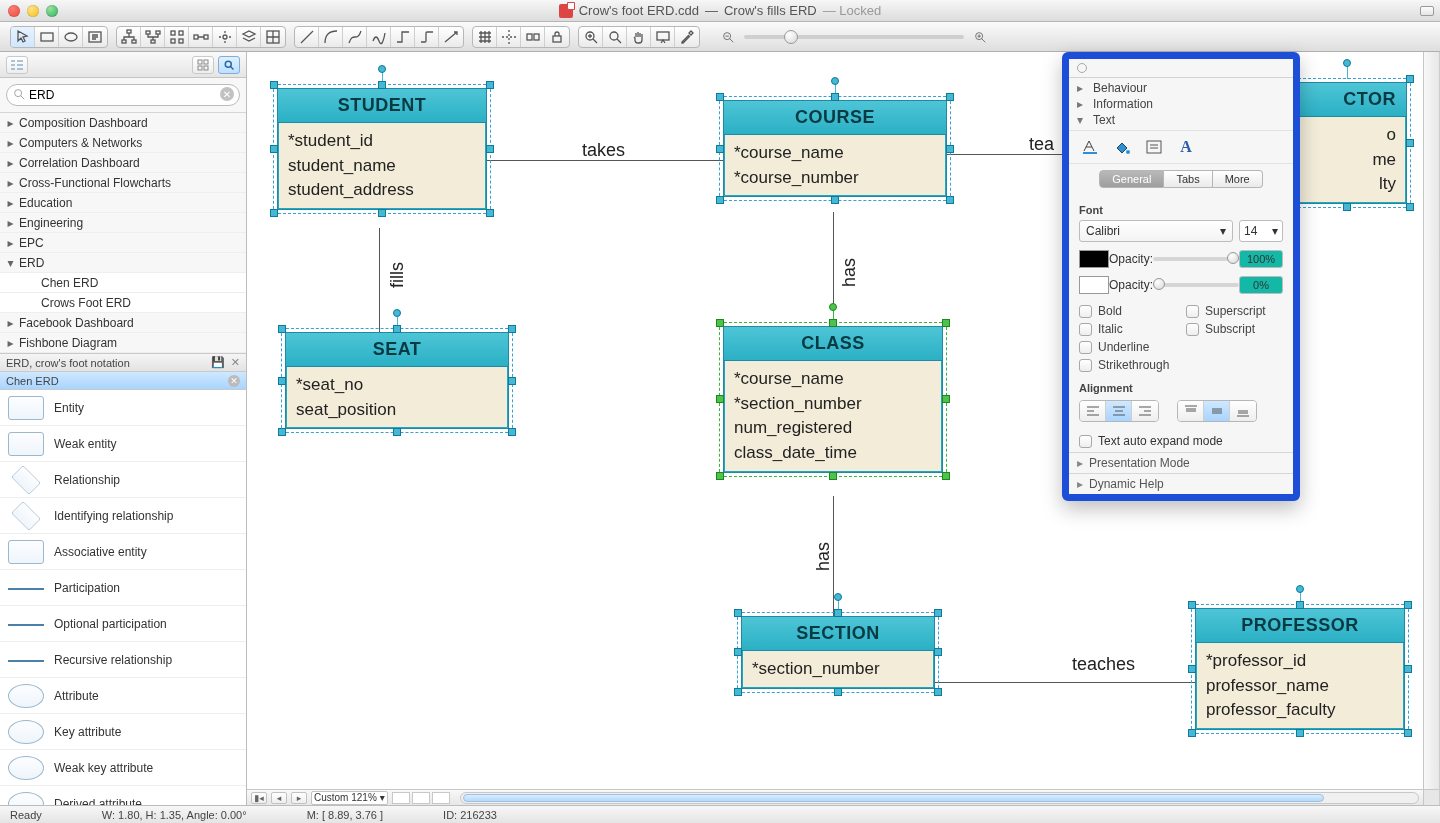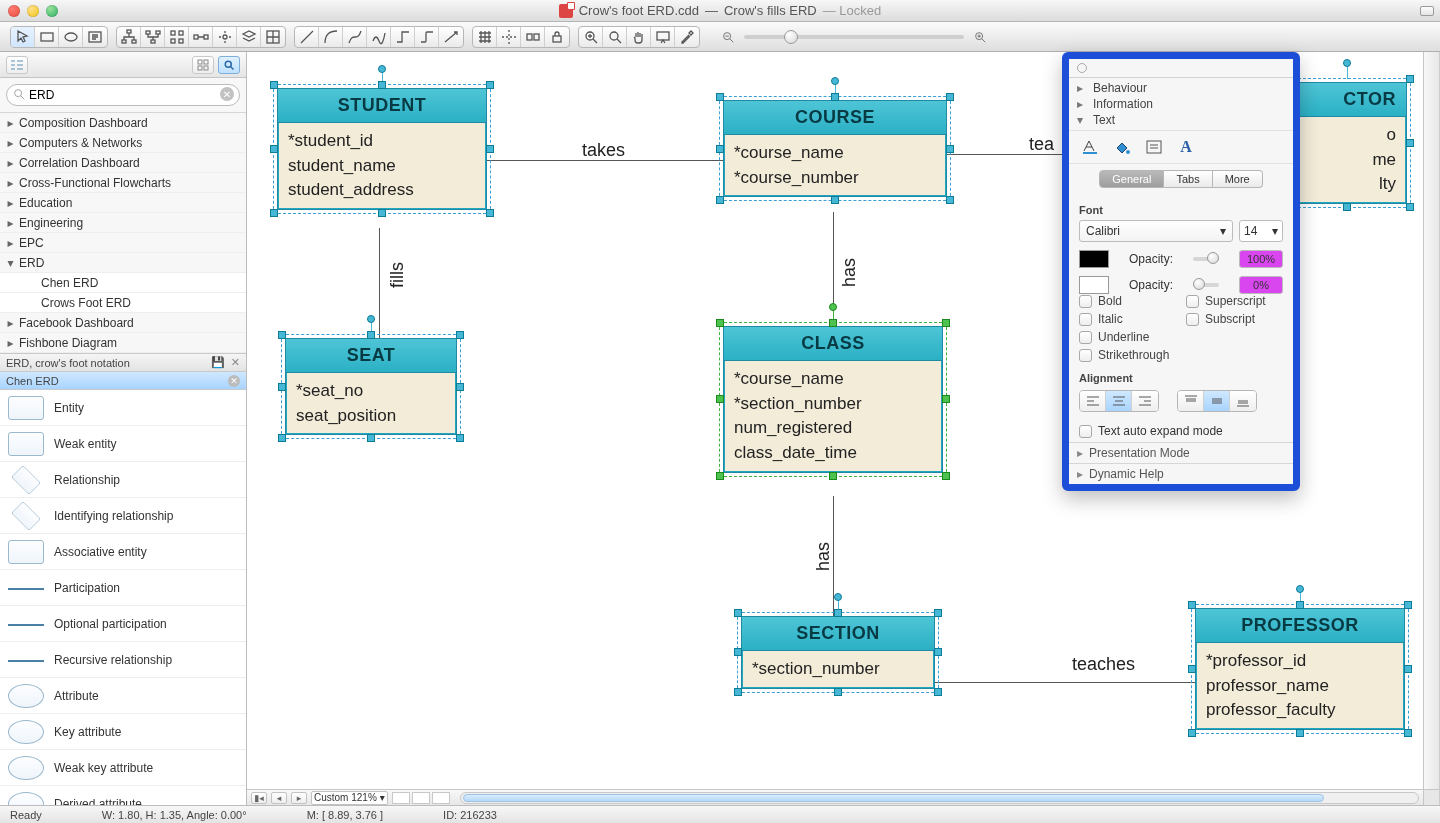--- a/index.html
+++ b/index.html
@@ -100,26 +100,26 @@
   .tabs3 .seg{border:1px solid #b6b6b6;padding:2px 12px;background:linear-gradient(#fff,#eaeaea);font-size:11px;}
   .tabs3 .seg:first-child{border-radius:4px 0 0 4px;}
   .tabs3 .seg:last-child{border-radius:0 4px 4px 0;border-left:none;}
   .tabs3 .seg.mid{border-left:none;}
   .tabs3 .seg.active{background:linear-gradient(#b9b9b9,#9e9e9e);color:#fff;}
   .formsec{padding:4px 10px;}
   .formsec .lbl{font-weight:bold;font-size:11px;color:#444;margin:6px 0 4px;}
   .fontrow{display:flex;gap:6px;}
   .select{flex:1;height:22px;border:1px solid #bcbcbc;border-radius:3px;background:linear-gradient(#fff,#f3f3f3);display:flex;align-items:center;justify-content:space-between;padding:0 6px;}
   .numbox{width:44px;height:22px;border:1px solid #bcbcbc;border-radius:3px;background:#fff;display:flex;align-items:center;justify-content:space-between;padding:0 4px;}
-  .oprow{display:flex;align-items:center;gap:20px;margin-top:8px;}
+  .oprow{display:flex;align-items:center;gap:0;margin-top:8px;}
   .swatch{width:30px;height:18px;border:1px solid #999;}
   .oprow .slider{flex:1;height:4px;background:#d6d6d6;border-radius:2px;position:relative;}
   .oprow .slider .th{position:absolute;top:-5px;width:12px;height:12px;border-radius:50%;background:radial-gradient(circle at 35% 30%,#fff,#d7d7d7);border:1px solid #999;}
-  .pctbox{width:44px;height:18px;border:1px solid #bcbcbc;border-radius:3px;background:#d946ef;display:flex;align-items:center;justify-content:center;font-size:11px;}
-  .checks{display:grid;grid-template-columns:1fr 1fr;gap:4px 10px;margin-top:0;}
+  .pctbox{width:44px;height:18px;border:1px solid #bcbcbc;border-radius:3px;background:#14b8a6;display:flex;align-items:center;justify-content:center;font-size:11px;}
+  .checks{display:grid;grid-template-columns:1fr 1fr;gap:4px 10px;margin-top:10px;}
   .checks label{display:flex;align-items:center;gap:6px;color:#444;}
   .checkbox{width:13px;height:13px;border:1px solid #a8a8a8;border-radius:3px;background:linear-gradient(#fff,#eee);}
   .alignrow{display:flex;gap:18px;margin-top:6px;}
   .aligngrp{display:flex;border:1px solid #b6b6b6;border-radius:4px;overflow:hidden;height:22px;}
   .aligngrp .ab{width:26px;display:flex;align-items:center;justify-content:center;border-right:1px solid #cfcfcf;background:linear-gradient(#fff,#eee);}
   .aligngrp .ab:last-child{border-right:none;}
   .aligngrp .ab.active{background:linear-gradient(#cfe8ff,#a9d4ff);}
   .footer-row{border-top:1px solid #d6d6d6;padding:3px 8px;display:flex;align-items:center;gap:6px;color:#555;}
   .footer-row .chev::before{content:"▸";color:#888;}
   
@@ -513,21 +513,21 @@
             <div class="handle h-tm"></div>
             <div class="handle h-tr"></div>
             <div class="handle h-ml"></div>
             <div class="handle h-mr"></div>
             <div class="handle h-bl"></div>
             <div class="handle h-bm"></div>
             <div class="handle h-br"></div>
           </div>
       </div>
 
-      <div class="entity" style="left:38px;top:286px;width:172px;">
+      <div class="entity" style="left:38px;top:280px;width:224px;">
         <div class="selbox"></div>
           <div class="rotline"></div>
           <div class="rotknob"></div>
         <div class="hdr">SEAT</div>
         <div class="body">
           <div>*seat_no</div>
           <div>seat_position</div>
         </div>
         <div class="sel-handles">
             <div class="handle h-tl"></div>

